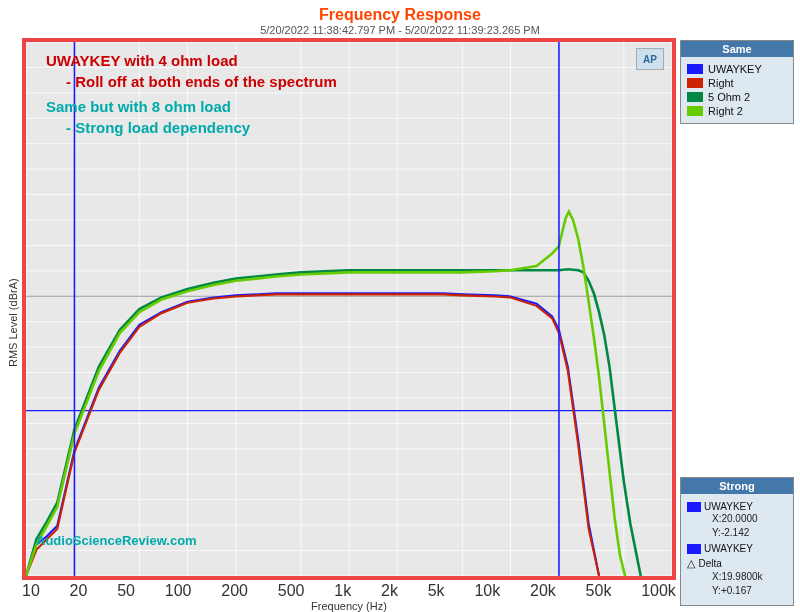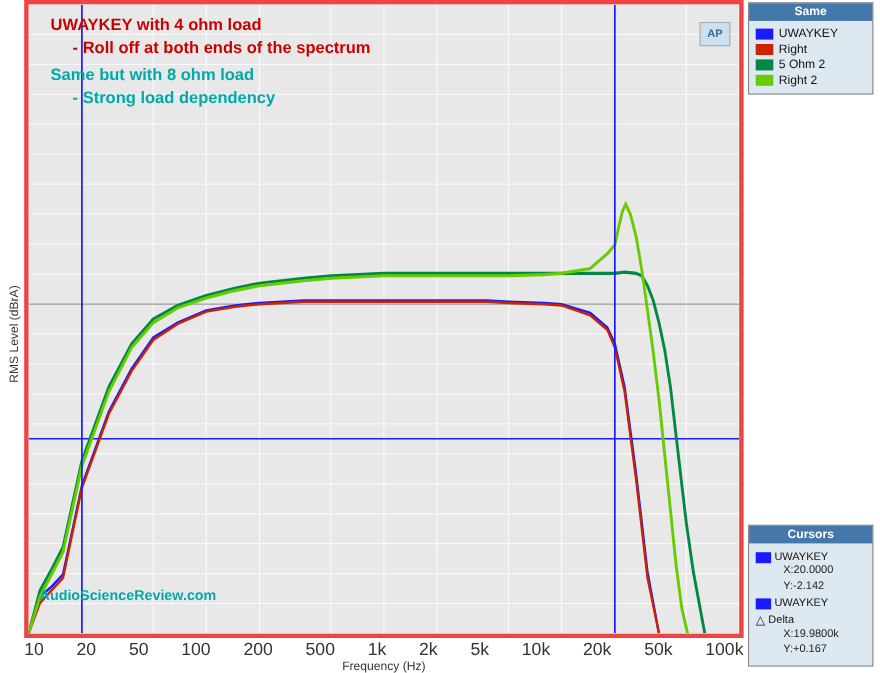--- a/index.html
+++ b/index.html
@@ -83,21 +83,21 @@
     .anno-line {
       font-size: 15px;
       font-weight: bold;
       margin-bottom: 4px;
     }
     .anno-red { color: #cc0000; }
     .anno-teal { color: #00aaaa; }
     .anno-indent { margin-left: 20px; }
     .ap-logo {
       position: absolute;
-      top: 16px;
+      top: 6px;
       right: 8px;
       width: 28px;
       height: 22px;
       background: #cce0ee;
       border: 1px solid #aaa;
       display: flex;
       align-items: center;
       justify-content: center;
       font-size: 10px;
       font-weight: bold;
@@ -185,20 +185,24 @@
       padding-left: 2px;
       color: #222;
       line-height: 1.4;
       margin-left: 23px;
     }
   </style>
 </head>
 <body>
 
 <div class="container">
+  <div class="title-area">
+    <div class="main-title">Frequency Response</div>
+    <div class="subtitle">5/20/2022 11:38:42.797 PM - 5/20/2022 11:39:23.265 PM</div>
+  </div>
 
   <div class="content-row">
 
     <div class="chart-area">
       <div class="chart-with-yaxis">
         <div class="y-axis-label">RMS Level (dBrA)</div>
         <div class="chart-inner">
           <div class="chart-plot">
             <svg class="grid-svg" viewBox="0 0 620 510" preserveAspectRatio="none" xmlns="http://www.w3.org/2000/svg">
 
@@ -470,21 +474,21 @@
             <span>5 Ohm 2</span>
           </div>
           <div class="legend-item">
             <span class="legend-color-block" style="background:#66cc00;"></span>
             <span>Right 2</span>
           </div>
         </div>
       </div>
 
       <div class="panel-box" style="margin-top:auto;">
-        <div class="panel-header">Cursors</div>
+        <div class="panel-header">Strong</div>
         <div class="panel-body">
 
           <div class="cursor-entry">
             <div class="cursor-label-row">
               <span class="cursor-color-box" style="background:#1a1aff;"></span>
               <span>UWAYKEY</span>
             </div>
             <div class="cursor-values">
               <div>X:20.0000</div>
               <div>Y:-2.142</div>

